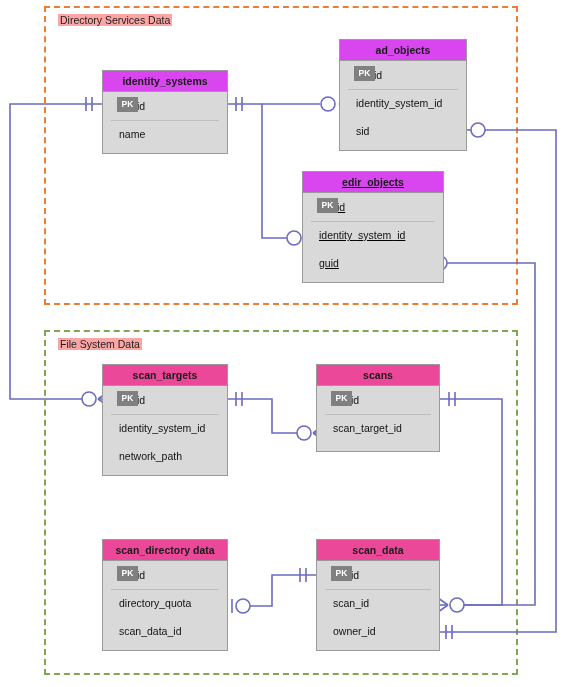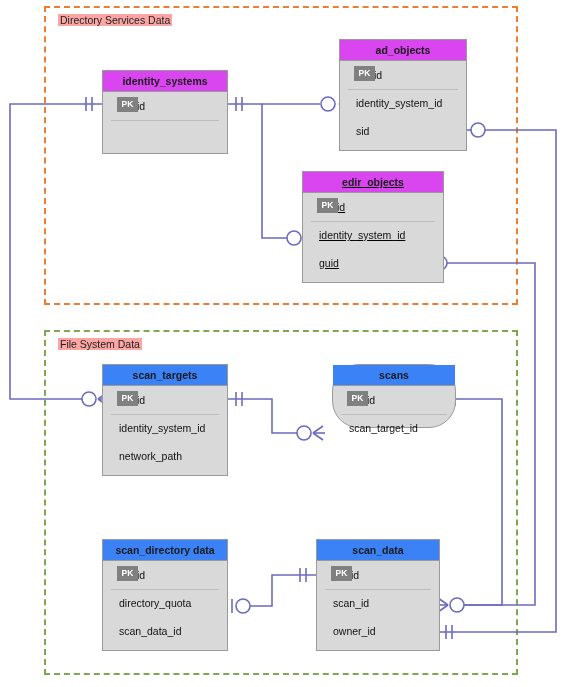--- a/index.html
+++ b/index.html
@@ -12,21 +12,21 @@
 
   .group-box{position:absolute;box-sizing:border-box;}
   .group-box .glabel{position:absolute;top:6px;left:12px;font-size:10.5px;color:#222;
                      white-space:nowrap;background:#fca5a5;padding:0 2px;}
 
   .entity{position:absolute;box-sizing:border-box;border:1px solid #9a9a9a;
           background:#d9d9d9;box-shadow:0 0 0 0 rgba(0,0,0,0);}
   .entity .ehead{box-sizing:border-box;height:21px;line-height:21px;text-align:center;
         font-size:10.5px;font-weight:bold;color:#1a1a1a;border-bottom:1px solid #9a9a9a;}
   .entity.yellow .ehead{background:#d946ef;}
-  .entity.green  .ehead{background:#3b82f6;}
+  .entity.green  .ehead{background:#ec4899;}
   .entity .ebody{position:relative;}
   .attr{position:relative;height:28px;line-height:28px;font-size:10.5px;color:#111;
         padding-left:16px;white-space:nowrap;}
   .attr.pk{padding-left:34px;}
   .pkbadge{position:absolute;left:4px;top:5px;width:21px;height:15px;line-height:15px;
            background:#808080;color:#ffffff;font-size:8.5px;font-weight:bold;text-align:center;margin-left:10px;}
   .divider{position:absolute;left:8px;right:8px;height:0;border-top:1px solid #bdbdbd;}
 </style>
 </head>
 <body>
@@ -139,20 +139,21 @@
       </g>
     </g>
   </svg>
 
   <div id="entity-layer">
       <div class="entity yellow" style="left: 102px; top: 70px; width: 126px; height: 84px;">
         <div class="ehead">identity_systems</div>
         <div class="ebody">
           <div class="attr pk"><span class="pkbadge">PK</span><span>id</span></div>
           <div class="divider" style="top: 28px;"></div>
+          <div class="attr"><span>name</span></div>
         </div>
       </div>
       <div class="entity yellow" style="left: 339px; top: 39px; width: 128px; height: 112px;">
         <div class="ehead">ad_objects</div>
         <div class="ebody">
           <div class="attr pk"><span class="pkbadge">PK</span><span>id</span></div>
           <div class="divider" style="top: 28px;"></div>
           <div class="attr"><span>identity_system_id</span></div>
           <div class="attr"><span>sid</span></div>
         </div>
@@ -168,21 +169,21 @@
       </div>
       <div class="entity green" style="left: 102px; top: 364px; width: 126px; height: 112px;">
         <div class="ehead">scan_targets</div>
         <div class="ebody">
           <div class="attr pk"><span class="pkbadge">PK</span><span>id</span></div>
           <div class="divider" style="top: 28px;"></div>
           <div class="attr"><span>identity_system_id</span></div>
           <div class="attr"><span>network_path</span></div>
         </div>
       </div>
-      <div class="entity green" style="left: 332px; top: 364px; width: 124px; height: 64px; border-radius: 27px;">
+      <div class="entity green" style="left: 316px; top: 364px; width: 124px; height: 88px;">
         <div class="ehead">scans</div>
         <div class="ebody">
           <div class="attr pk"><span class="pkbadge">PK</span><span>id</span></div>
           <div class="divider" style="top: 28px;"></div>
           <div class="attr"><span>scan_target_id</span></div>
         </div>
       </div>
       <div class="entity green" style="left: 102px; top: 539px; width: 126px; height: 112px;">
         <div class="ehead">scan_directory data</div>
         <div class="ebody">

